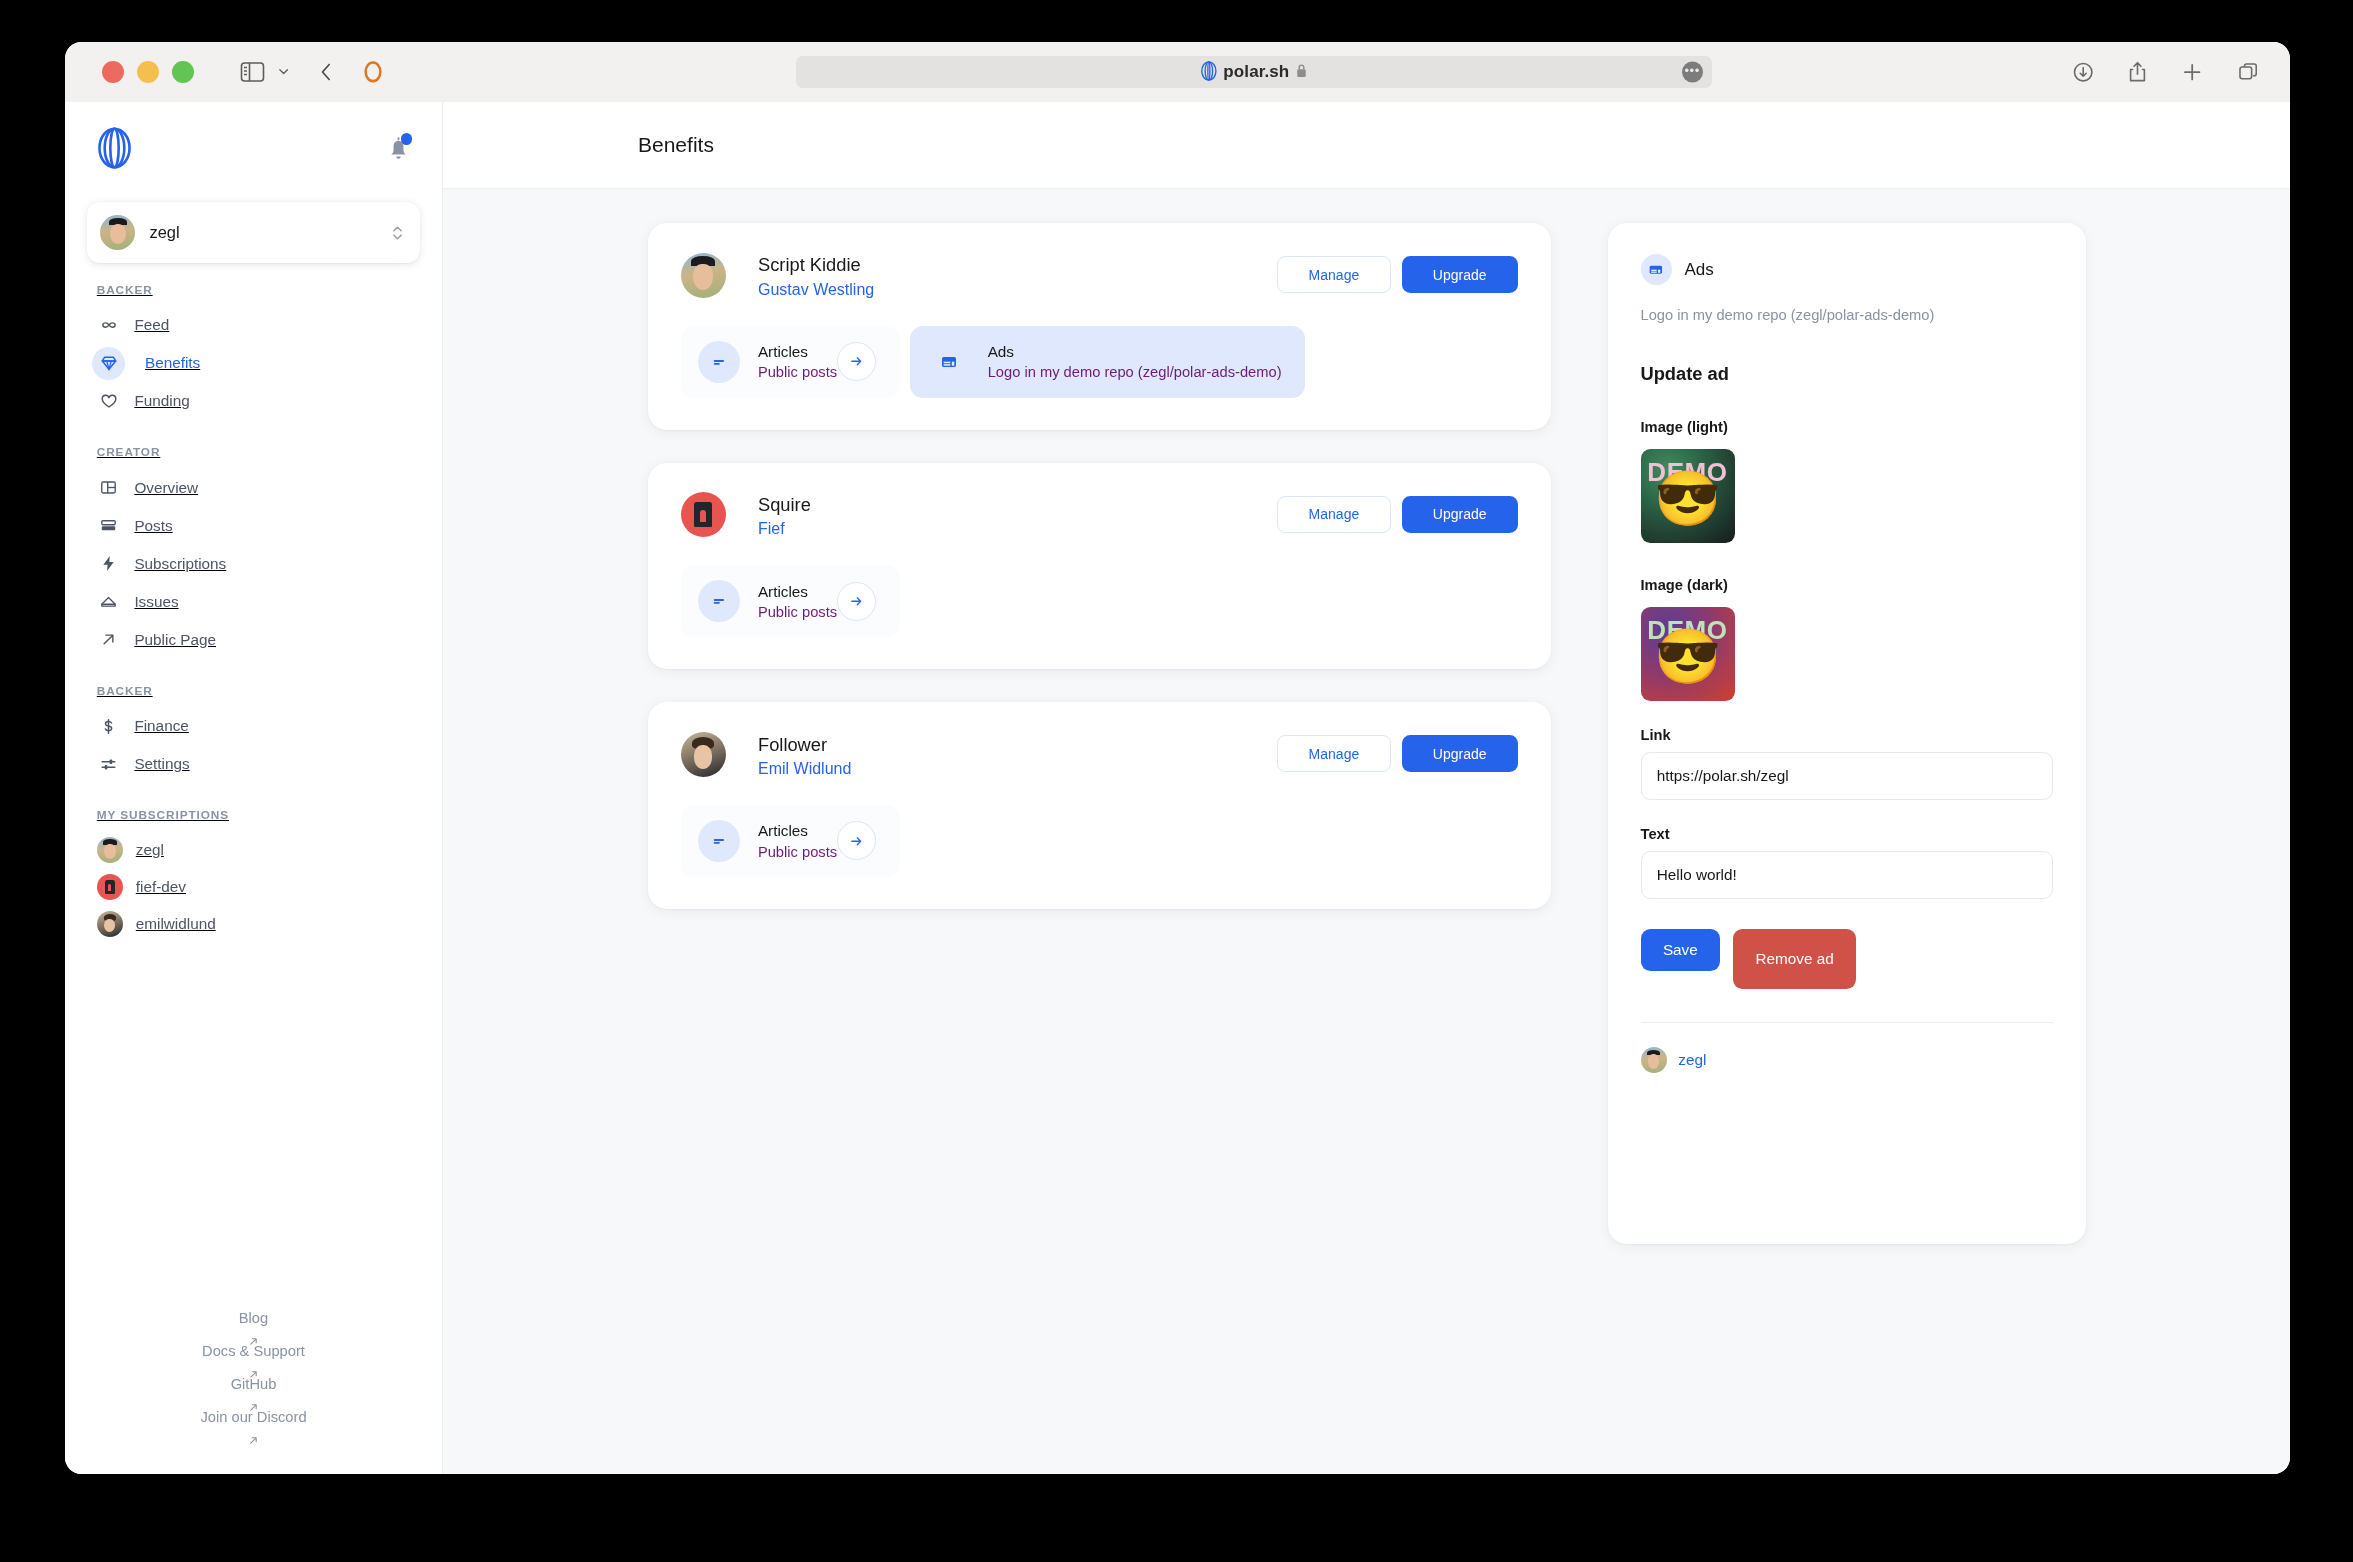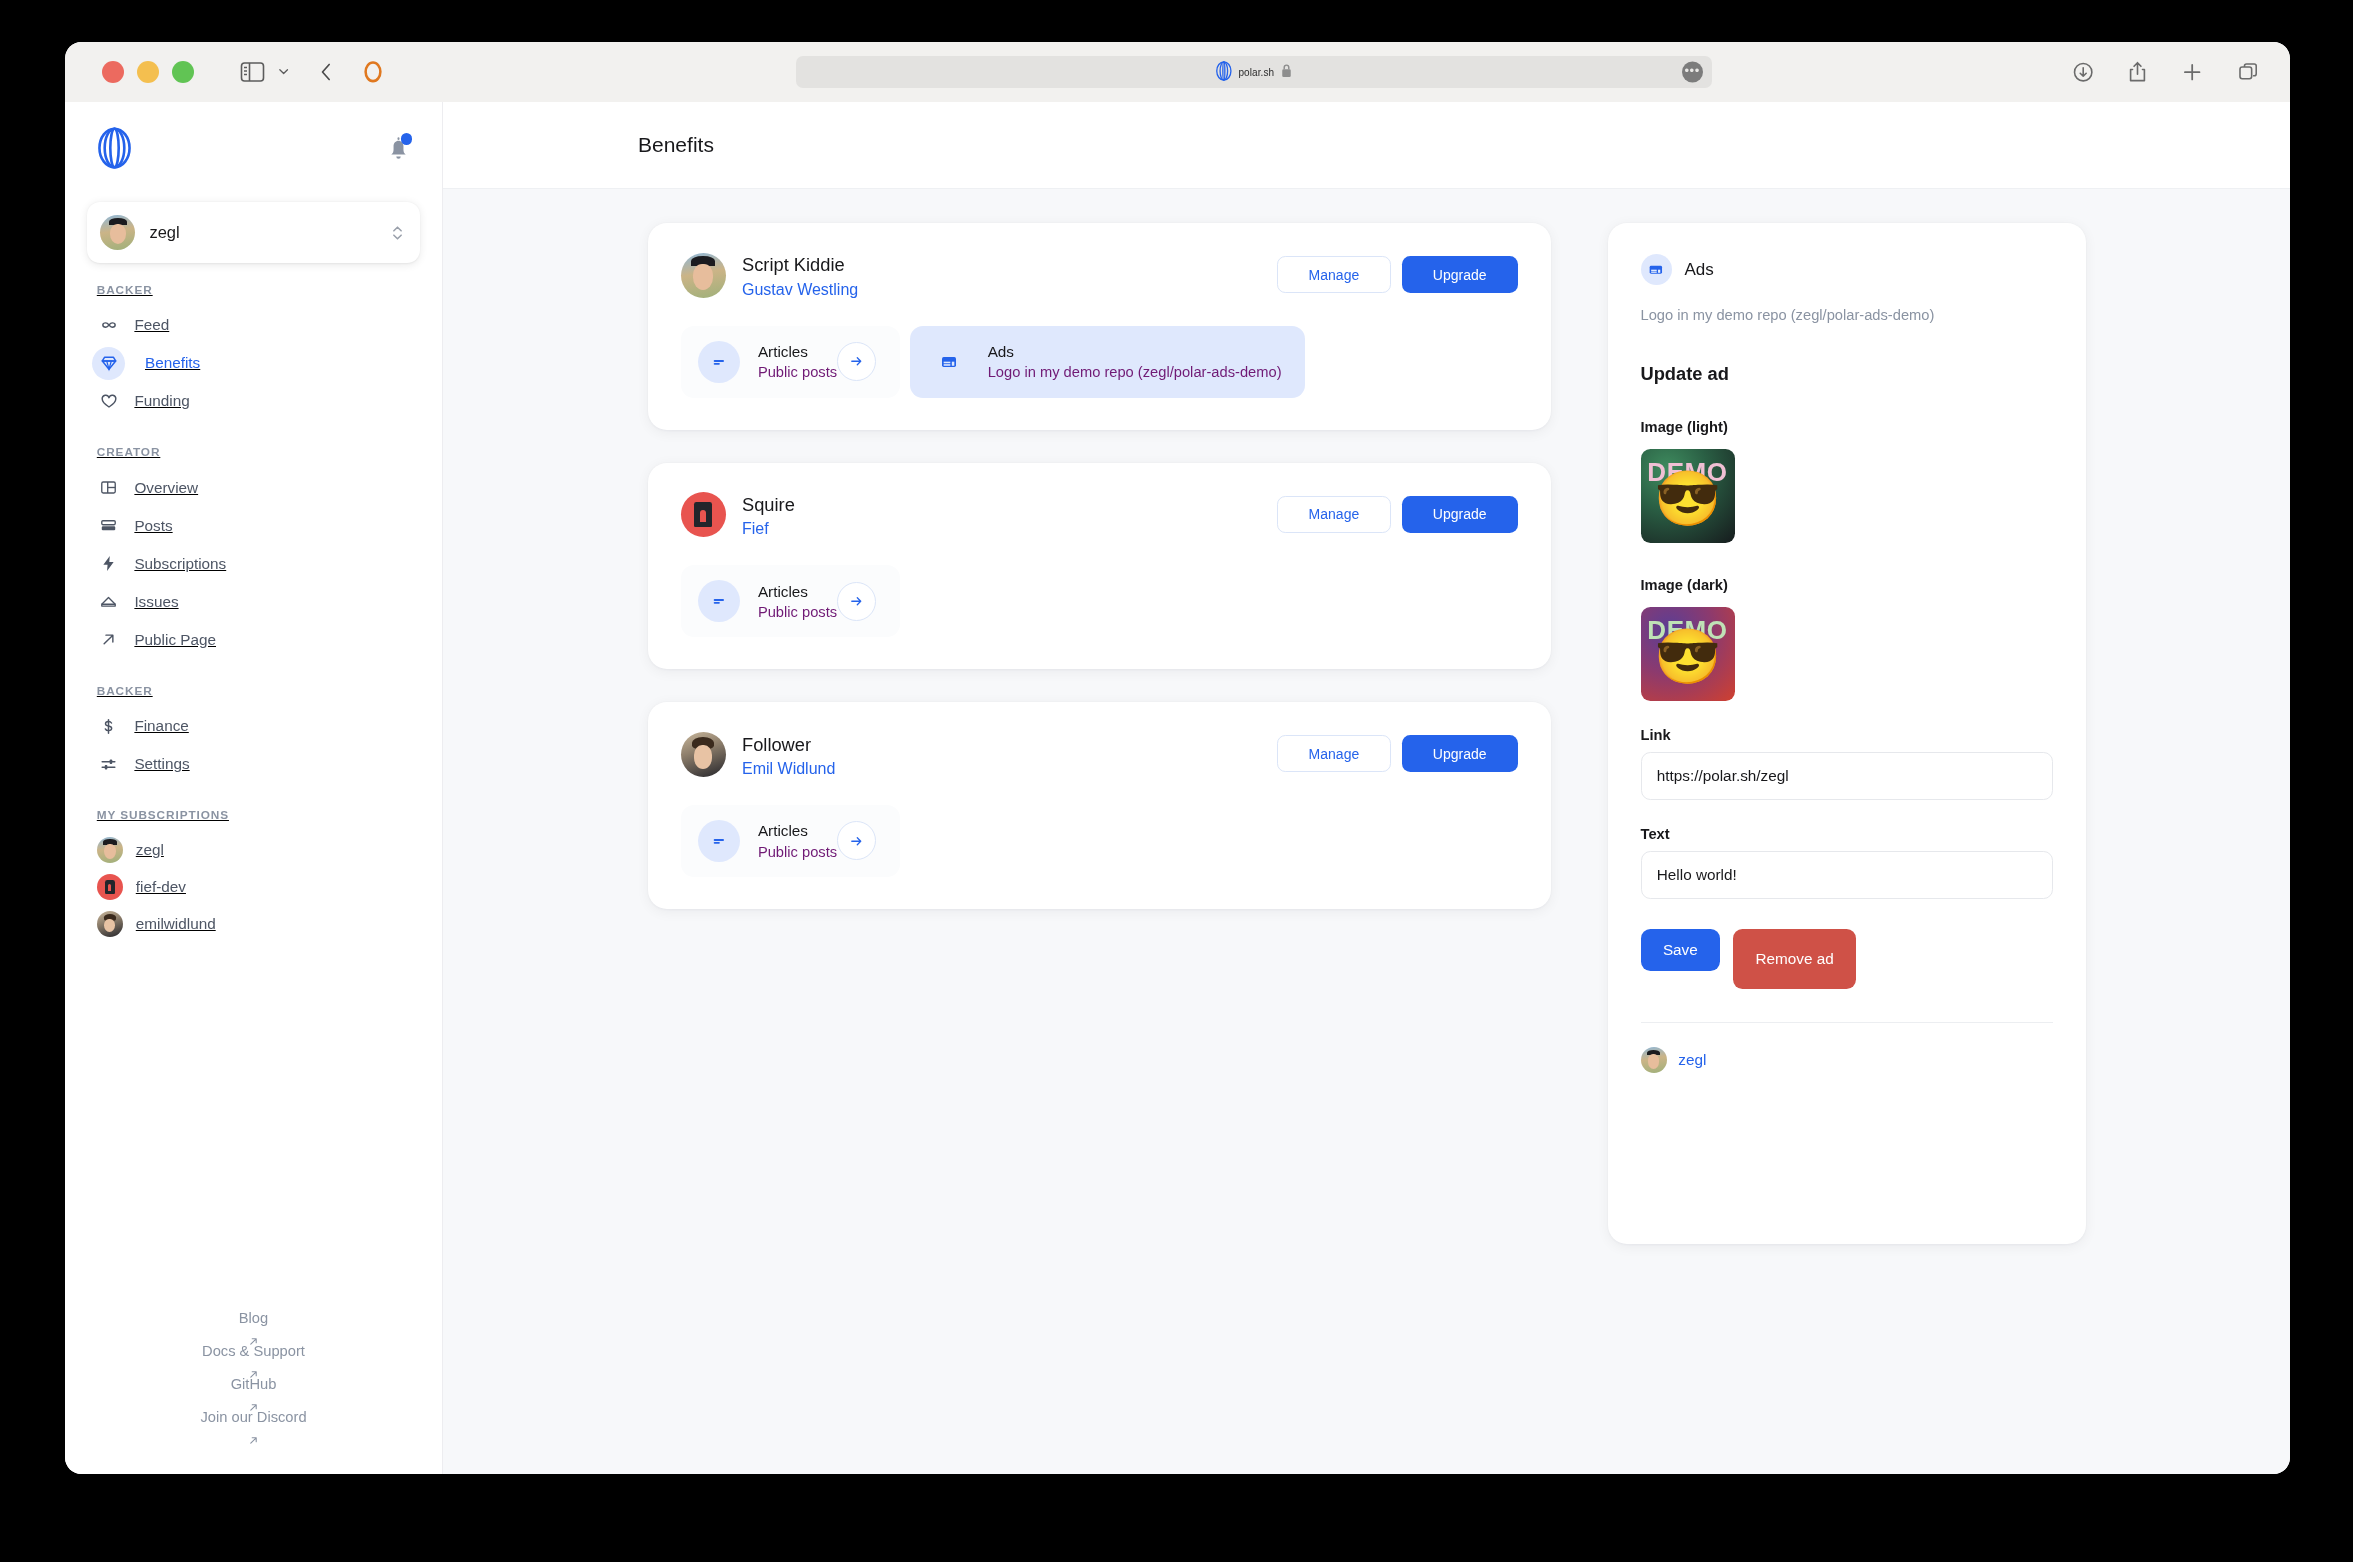--- a/index.html
+++ b/index.html
@@ -43,21 +43,21 @@
 
   
   #address-bar {
     position: absolute; left: 731px; top: 14px;
     width: 916px; height: 32px;
     background: #e3e2e0;
     border-radius: 7px;
     display: flex; align-items: center; justify-content: center;
   }
   #address-bar-content { display:flex; align-items:center; gap: 5.9px; }
-  #address-text { font-size: 10px; color: #2b2b2b; letter-spacing: 0.1px; }
+  #address-text { font-size: 17px; color: #2b2b2b; letter-spacing: 0.1px; font-weight: bold; }
   #address-more-btn {
     position: absolute; right: 9.4px; top: 50%; transform: translateY(-50%);
     width: 21px; height: 21px; border-radius: 50%;
     background: #7c7c7c; color: #e9e8e6;
     display:flex; align-items:center; justify-content:center;
     font-size: 13px; letter-spacing: 0.6px; line-height: 0;
     padding-bottom: 3.5px;
   }
 
   #toolbar-right { position: absolute; right: 31px; top: 0; height: 60px;
@@ -139,21 +139,21 @@
     overflow: hidden;
   }
 
   
   #cards-column { width: 903px; display:flex; flex-direction:column; gap: 33px; }
   .benefit-card {
     background:#ffffff; border-radius: 19px;
     box-shadow: 0 2.4px 13px rgba(17,24,39,.055), 0 0.6px 2.4px rgba(17,24,39,.04);
     padding: 29.5px 33px 32px 33px;
   }
-  .card-head { display:flex; align-items:flex-start; }
+  .card-head { display:flex; align-items:flex-start;gap:16px; }
   .card-avatar { width: 45px; height: 45px; border-radius:50%; overflow:hidden; flex-shrink:0; }
   .card-head-text { margin-left: 16.5px; padding-top: 1.8px; }
   .card-tier-name { font-size: 18.3px; color:#18181b; font-weight:400; line-height:1.25; }
   .card-org-name { font-size: 16px; color:#2563eb; margin-top: 3.5px; cursor:pointer; }
   .card-head-actions { margin-left:auto; display:flex; gap: 10.6px; padding-top: 3.5px; }
   .btn {
     height: 37px; border-radius: 8.3px; padding: 0 31px;
     display:flex; align-items:center; justify-content:center;
     font-size: 14px; cursor:pointer; white-space:nowrap;
   }

